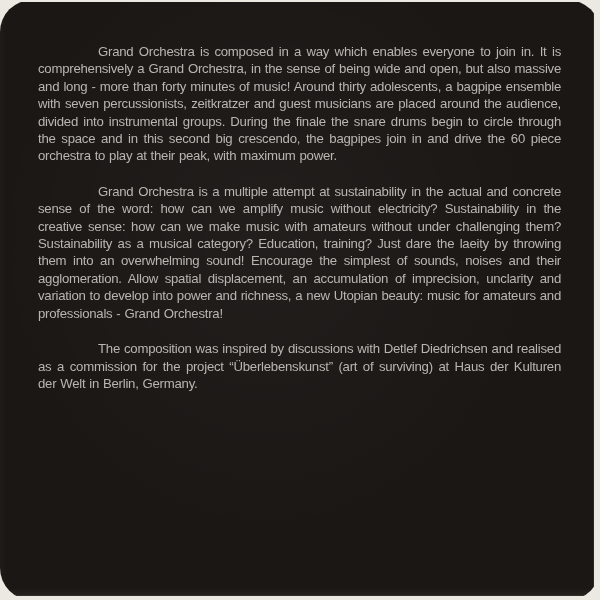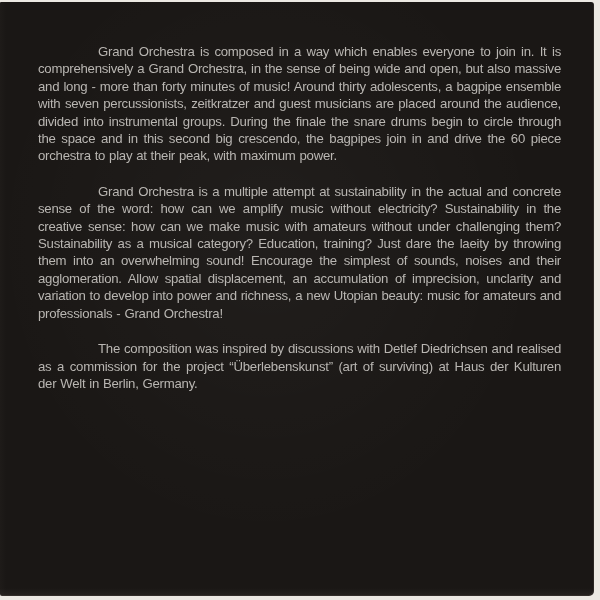--- a/index.html
+++ b/index.html
@@ -15,20 +15,21 @@
     height: 600px;
     background: var(--scanBg);
     font-family: "Liberation Sans", sans-serif;
   }
   .scan {
     position: relative;
     width: 600px;
     height: 600px;
     background: var(--scanBg);
     overflow: hidden;
+    border-radius: 32px;
   }
   
   .page {
     position: absolute;
     top: 2px;
     left: 0px;
     right: 6px;
     bottom: 4px;
     background:
       radial-gradient(ellipse at 45% 40%, rgba(255,255,255,0.03), rgba(0,0,0,0.0) 60%),

